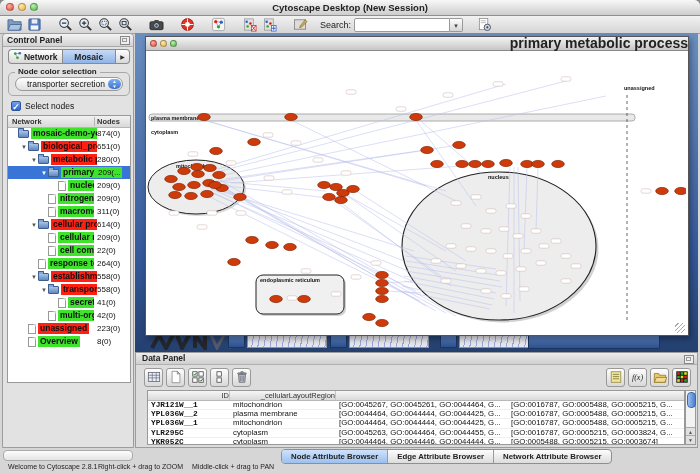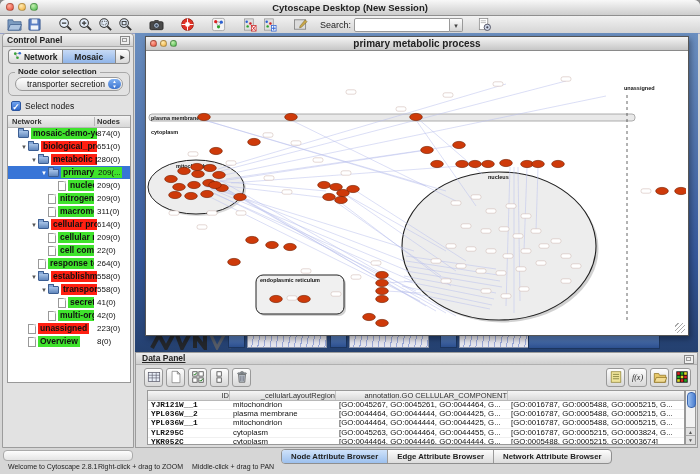--- a/index.html
+++ b/index.html
@@ -63,27 +63,27 @@
   .logo-zig{position:absolute;left:14px;top:300px;}
   .mini{position:absolute;top:301px;display:flex;align-items:center;gap:2px;}
   .mini-square{width:15px;height:12px;background:linear-gradient(#5d84c0,#2c4f8e);border:1px solid #1c355e;}
   .mini-strip{width:78px;height:11px;background:#e6e6ee;border:1px solid #8a93a8;background-image:repeating-linear-gradient(100deg,transparent 0 5px,#9aa8da 5px 6px);}
   .mini-bar{position:absolute;top:301px;left:393px;width:130px;height:13px;background:linear-gradient(#5d84c0,#2c4f8e);border:1px solid #1c355e;}
   
   .iwindow{position:absolute;left:10px;top:3px;width:542px;height:298px;background:#fff;border:1px solid #555;box-shadow:2px 3px 6px rgba(0,0,0,.35);box-sizing:content-box;}
   .iw-titlebar{height:13px;background:linear-gradient(#f4f4f4,#c6c6c6);border-bottom:1px solid #8a8a8a;position:relative;}
   .iw-lights{position:absolute;left:4px;top:3px;display:flex;gap:3px;}
   .iw-light{width:7px;height:7px;border-radius:50%;border:1px solid rgba(0,0,0,.3);box-sizing:border-box;}
-  .iw-title{text-align:center;font-size:10px;font-weight:bold;line-height:13px;color:#222;}
+  .iw-title{text-align:right;font-size:14px;font-weight:bold;line-height:13px;color:#222;}
   .iw-canvas{position:absolute;left:0;top:14px;width:540px;height:283px;background:#fff;overflow:hidden;}
   #net-svg{display:block;}
   .resize-grip{position:absolute;right:1px;bottom:1px;width:10px;height:10px;background:repeating-linear-gradient(135deg,transparent 0 2px,#aaa 2px 3px);}
   
   .dpanel{position:absolute;left:135px;top:352px;width:563px;height:96px;background:#dcdcdc;border:1px solid #9c9c9c;box-sizing:border-box;}
-  .dp-header{height:11px;font-size:8.5px;font-weight:bold;padding-left:6px;line-height:11px;background:linear-gradient(#ececec,#cfcfcf);border-bottom:1px solid #b0b0b0;position:relative;color:#222;text-decoration:underline;}
+  .dp-header{height:11px;font-size:8.5px;font-weight:bold;padding-left:6px;line-height:11px;background:linear-gradient(#ececec,#cfcfcf);border-bottom:1px solid #b0b0b0;position:relative;color:#222;}
   .dp-toolbar{position:absolute;left:8px;top:13px;right:6px;height:22px;display:flex;align-items:center;gap:3px;}
   .dbtn{width:19px;height:19px;background:linear-gradient(#fdfdfd,#d8d8d8);border:1px solid #999;border-radius:3px;display:flex;align-items:center;justify-content:center;box-sizing:border-box;}
   .dbtn svg{width:14px;height:14px;}
   .dbtn.fx{font-size:8px;font-style:italic;font-family:"Liberation Serif",serif;color:#222;}
   .dp-spacer{flex:1;}
   .dp-table{position:absolute;left:11px;top:37px;width:538px;height:55px;background:#fff;border:1px solid #999;box-sizing:border-box;overflow:hidden;}
   .dth-row{display:flex;height:9px;background:linear-gradient(#f6f6f6,#dadada);border-bottom:1px solid #b8b8b8;}
   .dth{font-size:7.5px;color:#333;text-align:right;overflow:hidden;white-space:nowrap;border-right:1px solid #c4c4c4;line-height:9px;box-sizing:border-box;}
   .drow{display:flex;height:8.2px;border-bottom:1px solid #f0f0f0;}
   .dcell{font-size:7.8px;line-height:8.2px;white-space:nowrap;overflow:hidden;padding-left:3px;box-sizing:border-box;color:#111;}
@@ -699,21 +699,20 @@
               <rect x="6.5" y="10.5" width="3" height="3" fill="#d22"></rect>
               <rect x="10.5" y="10.5" width="3" height="3" fill="#2a2"></rect>
             </svg>
           </div>
         </div>
     </div>
     <div class="dp-table" id="dp-table">
         <div class="dth-row">
           <div class="dth" style="width: 82px;">ID</div>
           <div class="dth" style="width: 106px;">_cellularLayoutRegion</div>
-          <div class="dth" style="width: 172px;">annotation.GO CELLULAR_COMPONENT</div>
         </div>
         <div class="drow">
           <div class="dcell id" style="width: 82px;">YJR121W__1</div>
           <div class="dcell" style="width: 106px;">mitochondrion</div>
           <div class="dcell" style="width: 172px;">[GO:0045267, GO:0045261, GO:0044464, G...</div>
           <div class="dcell" style="width: 172px;">[GO:0016787, GO:0005488, GO:0005215, G...</div>
         </div>
         <div class="drow">
           <div class="dcell id" style="width: 82px;">YPL036W__2</div>
           <div class="dcell" style="width: 106px;">plasma membrane</div>

